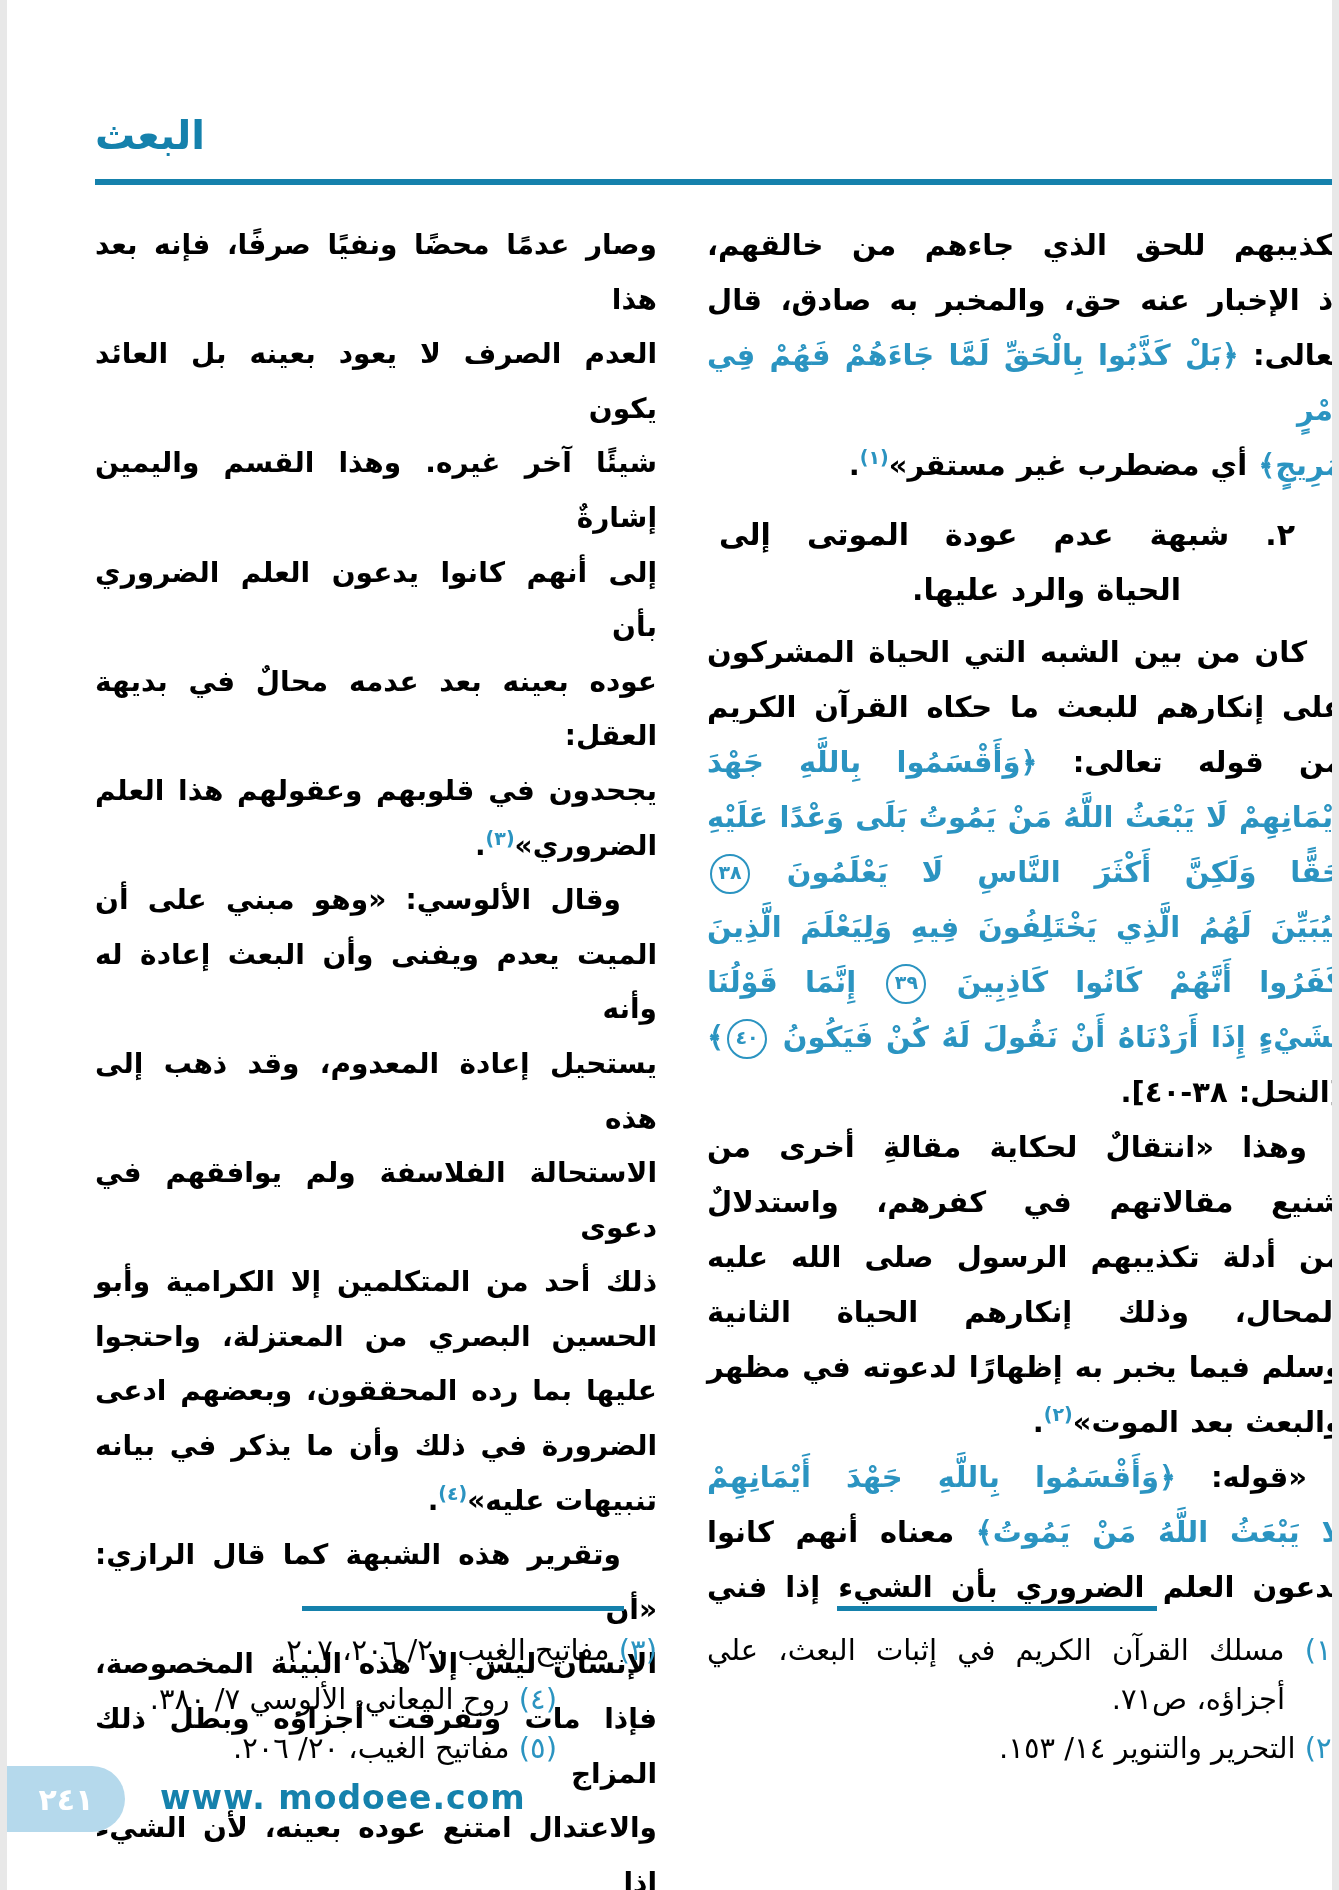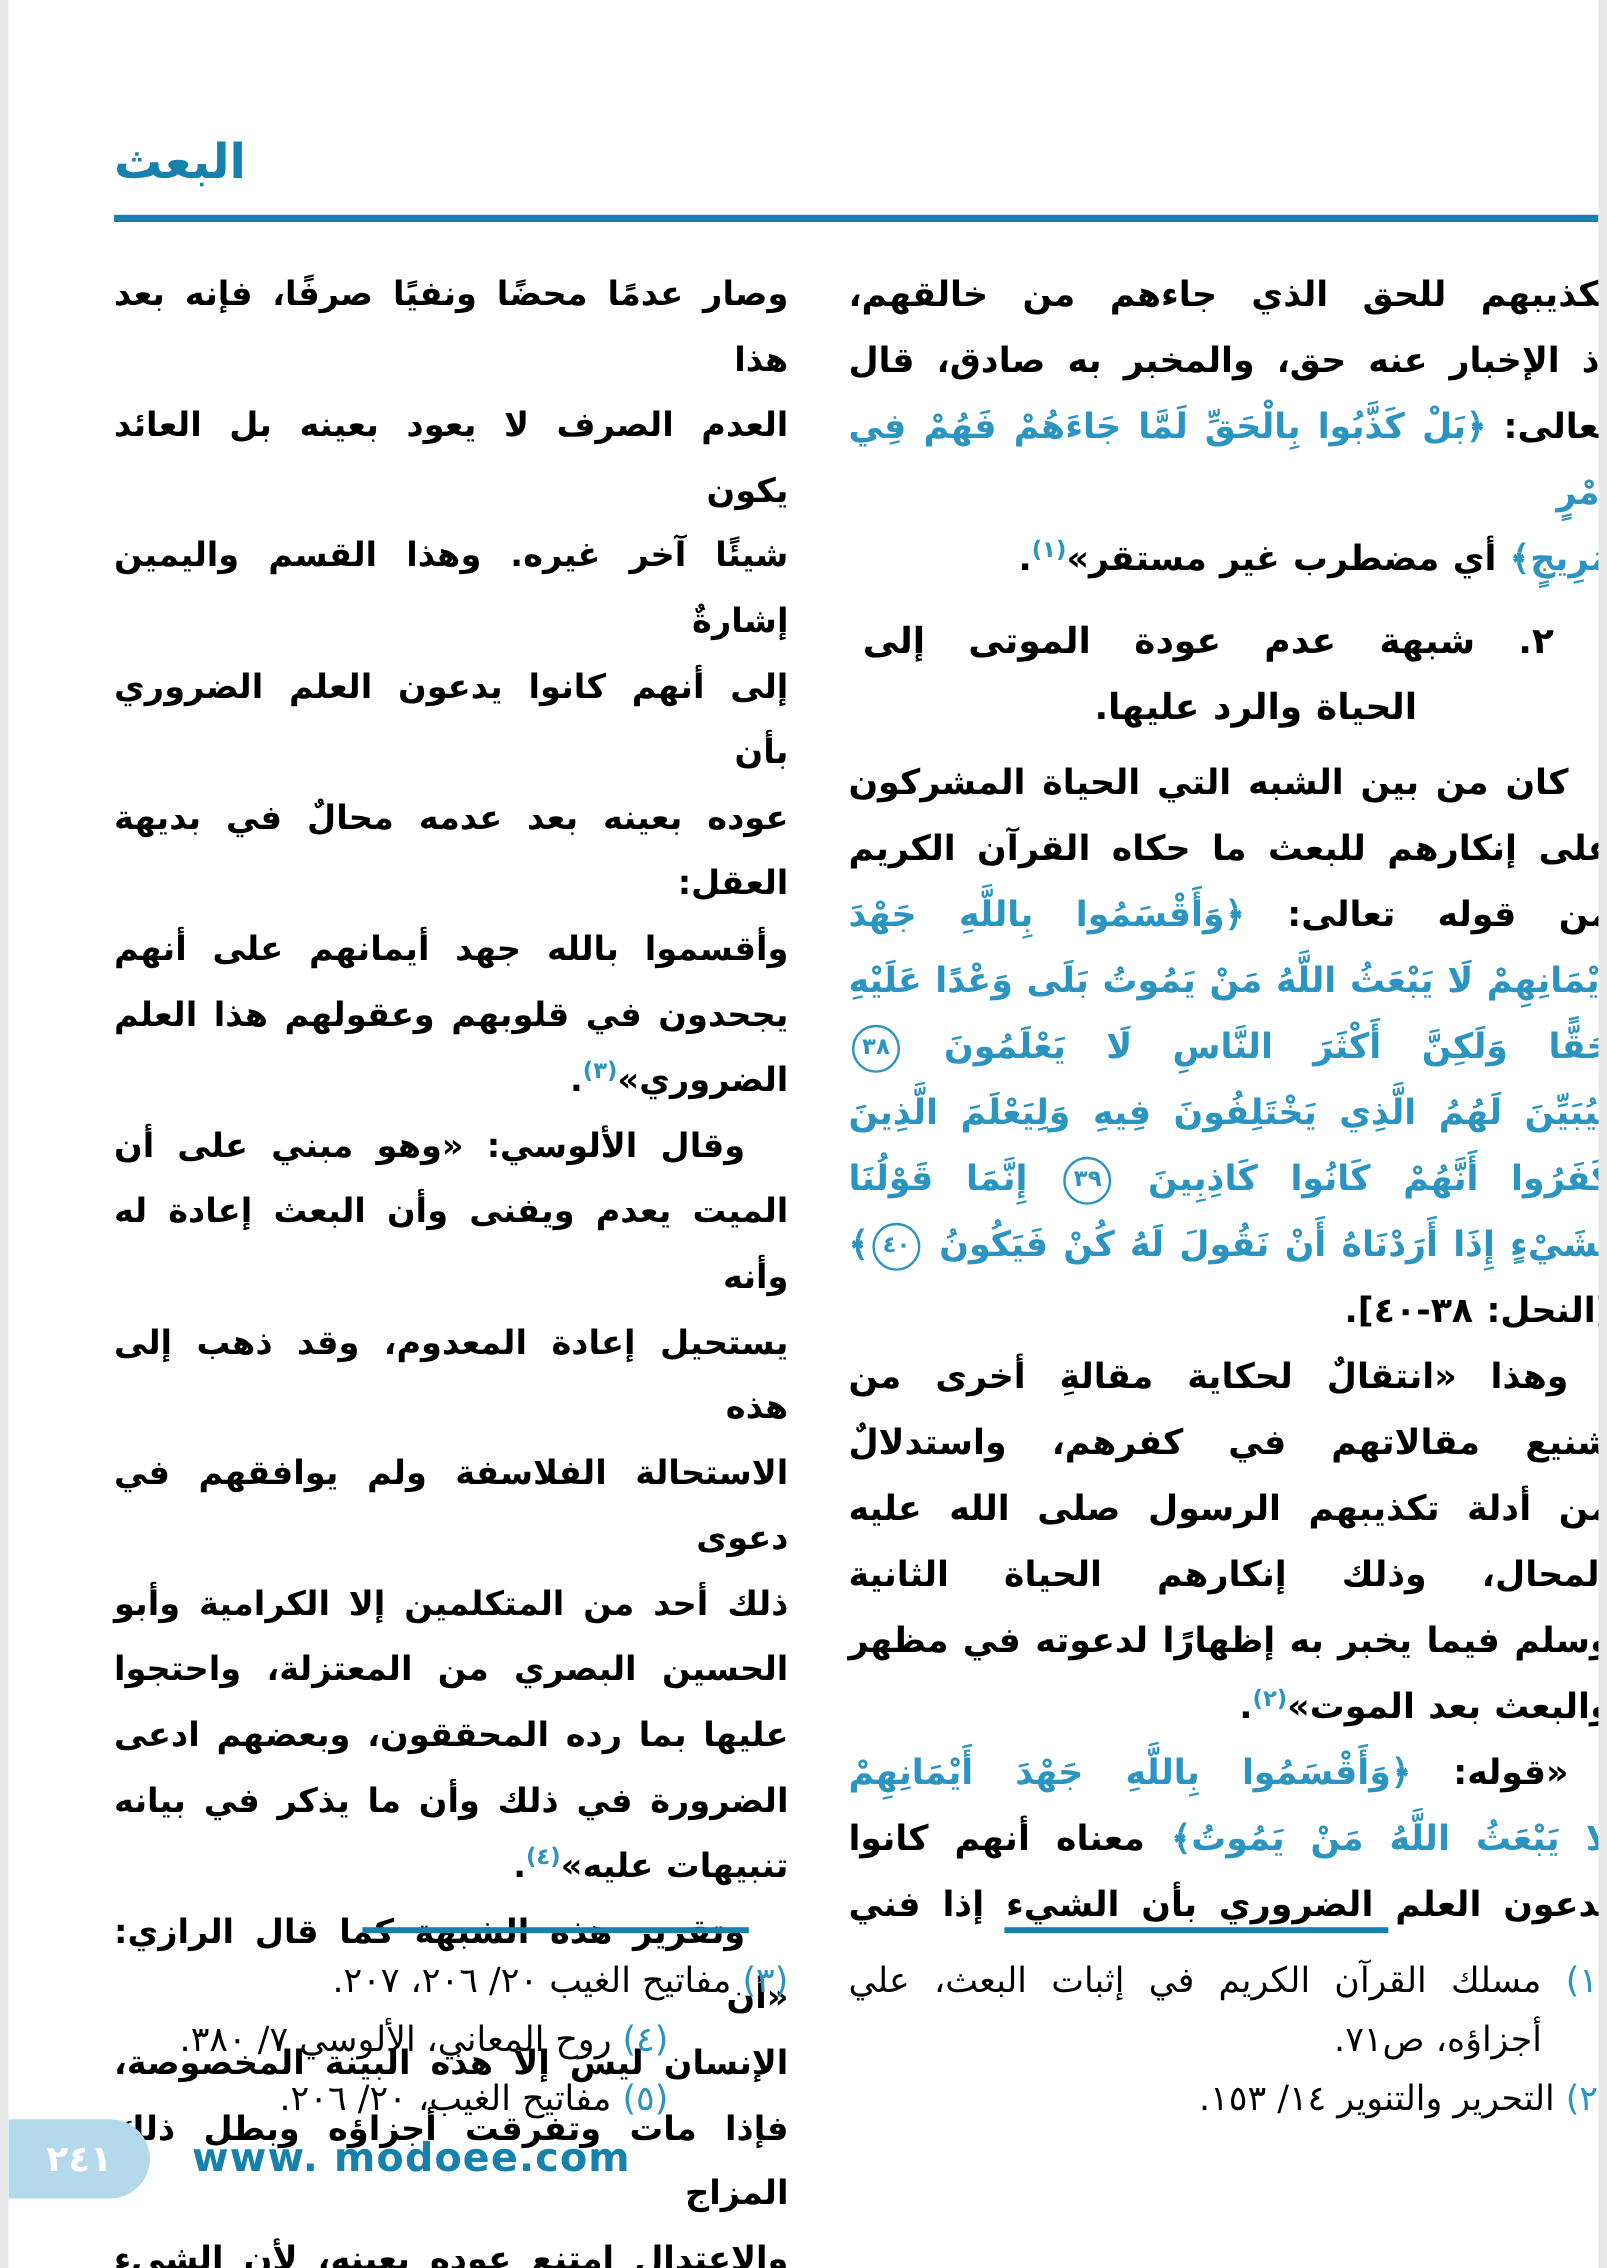--- a/index.html
+++ b/index.html
@@ -134,21 +134,20 @@
         <div class="line"><span class="body-text">يدعون العلم الضروري بأن الشيء إذا فني</span></div>
       </div>
     </div>
   <div id="col-left" class="col">
       <div class="block para">
         <div class="line"><span class="body-text">وصار عدمًا محضًا ونفيًا صرفًا، فإنه بعد هذا</span></div>
         <div class="line"><span class="body-text">العدم الصرف لا يعود بعينه بل العائد يكون</span></div>
         <div class="line"><span class="body-text">شيئًا آخر غيره. وهذا القسم واليمين إشارةٌ</span></div>
         <div class="line"><span class="body-text">إلى أنهم كانوا يدعون العلم الضروري بأن</span></div>
         <div class="line"><span class="body-text">عوده بعينه بعد عدمه محالٌ في بديهة العقل:</span></div>
-        <div class="line"><span class="body-text">وأقسموا بالله جهد أيمانهم على أنهم</span></div>
         <div class="line"><span class="body-text">يجحدون في قلوبهم وعقولهم هذا العلم</span></div>
         <div class="line end"><span class="body-text">الضروري»</span><sup class="fnmark">(٣)</sup><span class="body-text">.</span></div>
       </div>
       <div class="block para indent">
         <div class="line"><span class="body-text">وقال الألوسي: «وهو مبني على أن</span></div>
         <div class="line"><span class="body-text">الميت يعدم ويفنى وأن البعث إعادة له وأنه</span></div>
         <div class="line"><span class="body-text">يستحيل إعادة المعدوم، وقد ذهب إلى هذه</span></div>
         <div class="line"><span class="body-text">الاستحالة الفلاسفة ولم يوافقهم في دعوى</span></div>
         <div class="line"><span class="body-text">ذلك أحد من المتكلمين إلا الكرامية وأبو</span></div>
         <div class="line"><span class="body-text">الحسين البصري من المعتزلة، واحتجوا</span></div>

